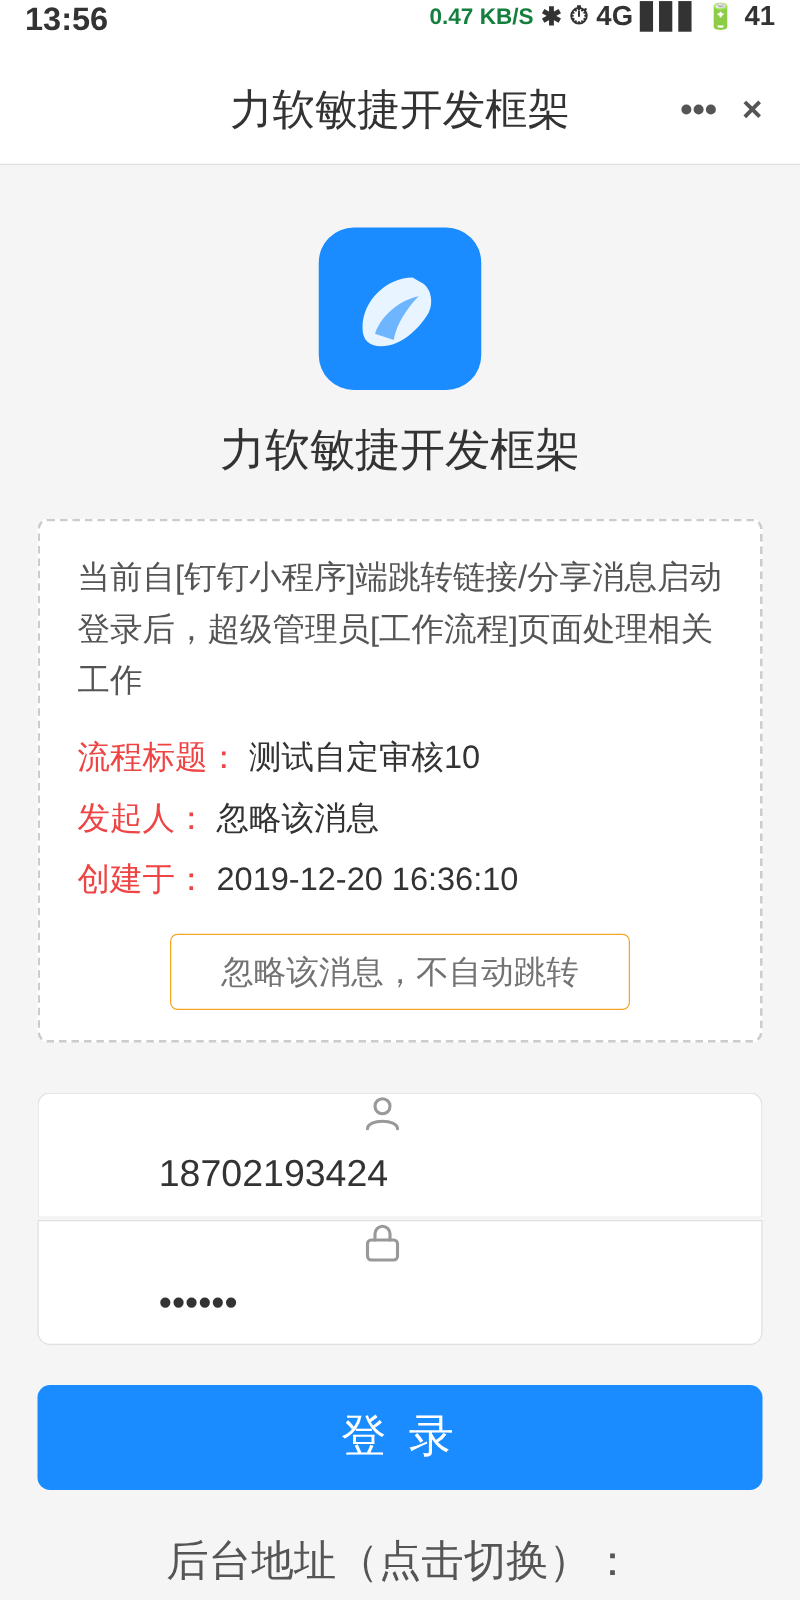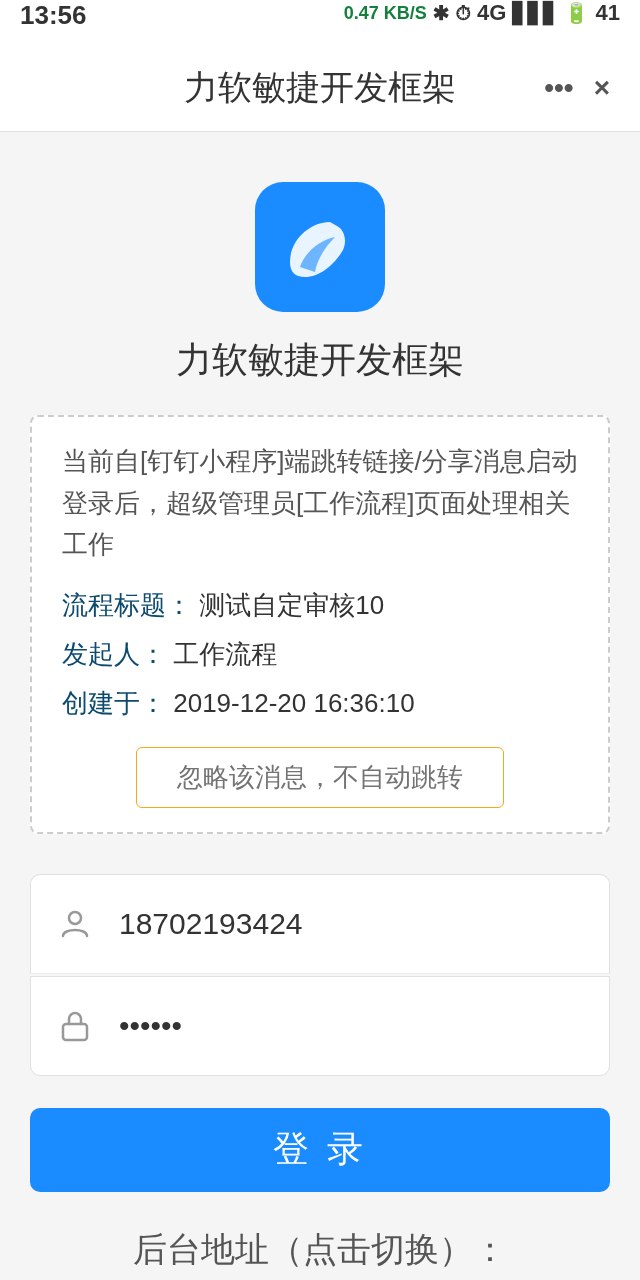--- a/index.html
+++ b/index.html
@@ -115,21 +115,21 @@
       line-height: 1.6;
       margin-bottom: 20px;
     }
     .info-box .info-row {
       font-size: 26px;
       color: #333;
       margin-bottom: 10px;
       line-height: 1.5;
     }
     .info-box .info-row .label {
-      color: #0c4a6e;
+      color: #ef4444;
     }
     .info-box .ignore-btn-wrap {
       display: flex;
       justify-content: center;
       margin-top: 24px;
     }
     .ignore-btn {
       border: 1px solid #f5a623;
       color: #737373;
       background: #fff;
@@ -146,20 +146,21 @@
     }
     .input-row {
       background: #fff;
       border: 1px solid #e0e0e0;
       border-radius: 10px;
       display: flex;
       align-items: center;
       padding: 0 28px;
       height: 100px;
       margin-bottom: 2px;
+      flex-direction: column;
     }
     .input-row:first-child {
       border-radius: 10px 10px 0 0;
       border-bottom: 1px solid #eee;
     }
     .input-row:last-child {
       border-radius: 0 0 10px 10px;
       margin-top: 0;
     }
     .input-icon {
@@ -241,21 +242,21 @@
   <span class="app-name">力软敏捷开发框架</span>
 
   <div class="info-box">
     <div class="info-desc">当前自[钉钉小程序]端跳转链接/分享消息启动登录后，超级管理员[工作流程]页面处理相关工作</div>
     <div class="info-row">
       <span class="label">流程标题：</span>
       <span>测试自定审核10</span>
     </div>
     <div class="info-row">
       <span class="label">发起人：</span>
-      <span>工作流程</span>
+      <span>忽略该消息</span>
     </div>
     <div class="info-row">
       <span class="label">创建于：</span>
       <span>2019-12-20 16:36:10</span>
     </div>
     <div class="ignore-btn-wrap">
       <button class="ignore-btn">忽略该消息，不自动跳转</button>
     </div>
   </div>
 

